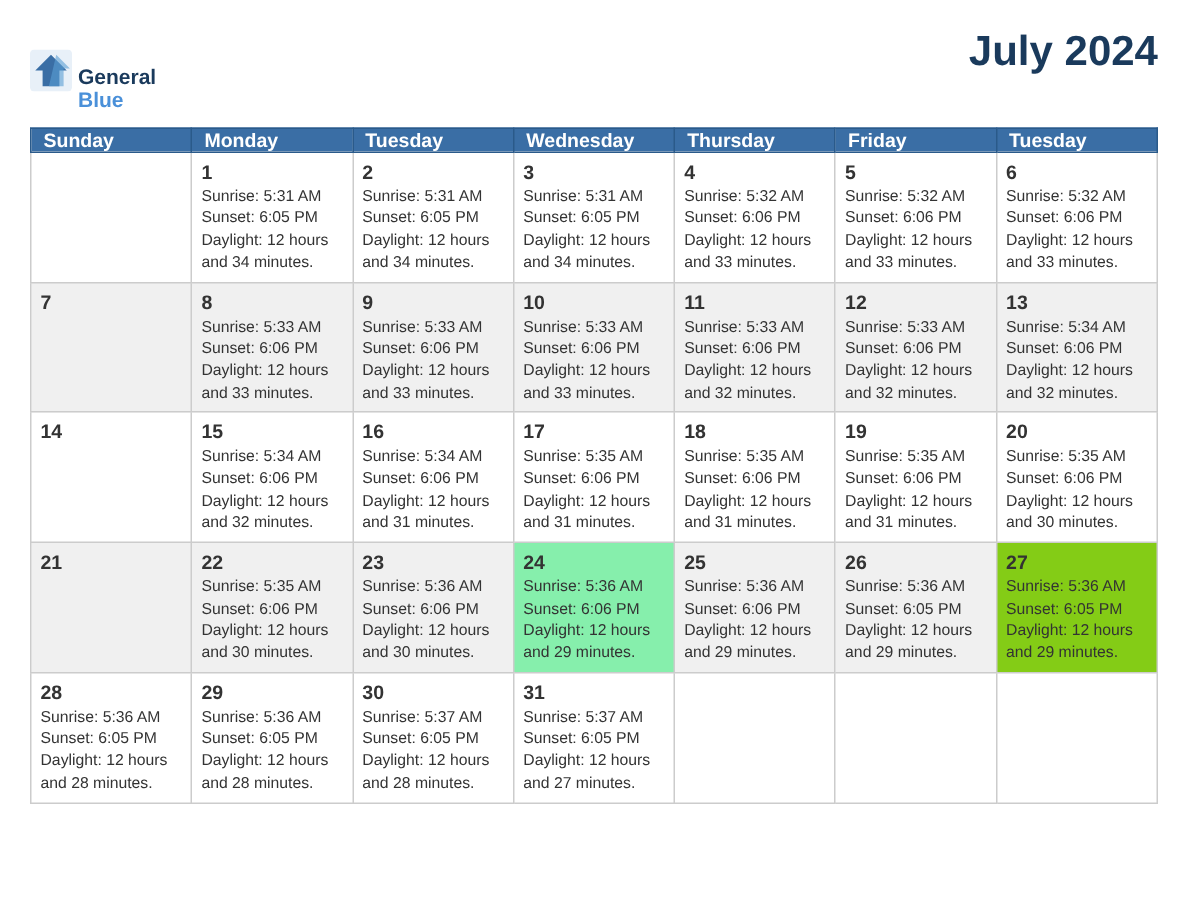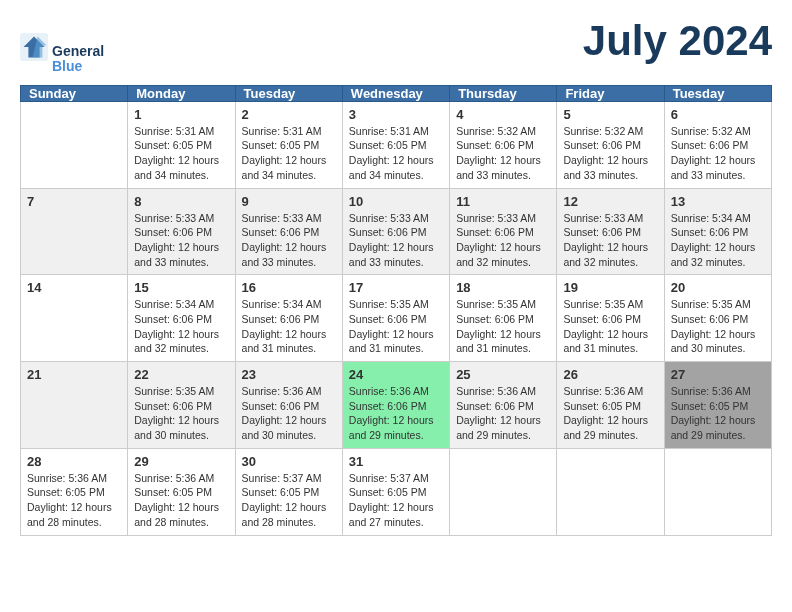--- a/index.html
+++ b/index.html
@@ -32,21 +32,21 @@
       color: #4a90d9;
     }
     .logo-icon {
       width: 28px;
       height: 28px;
     }
     .title-area {
       text-align: right;
     }
     .month-title {
-      font-size: 42px;
+      font-size: 28px;
       font-weight: bold;
       color: #1a3a5c;
       line-height: 1;
       text-align: center;
     }
     .subtitle {
       font-size: 16px;
       color: #333;
     }
     .calendar {
@@ -293,21 +293,21 @@
 Daylight: 12 hours
 and 29 minutes.</div>
         </td>
         <td style="background: rgb(240, 240, 240);">
           <div class="day-number">26</div>
           <div class="day-info" style="white-space: pre-line;">Sunrise: 5:36 AM
 Sunset: 6:05 PM
 Daylight: 12 hours
 and 29 minutes.</div>
         </td>
-        <td style="background: #a3a3a3;">
+        <td style="background: #84cc16;">
           <div class="day-number">27</div>
           <div class="day-info" style="white-space: pre-line;">Sunrise: 5:36 AM
 Sunset: 6:05 PM
 Daylight: 12 hours
 and 29 minutes.</div>
         </td>
       </tr>
       <tr>
         <td>
           <div class="day-number">28</div>

